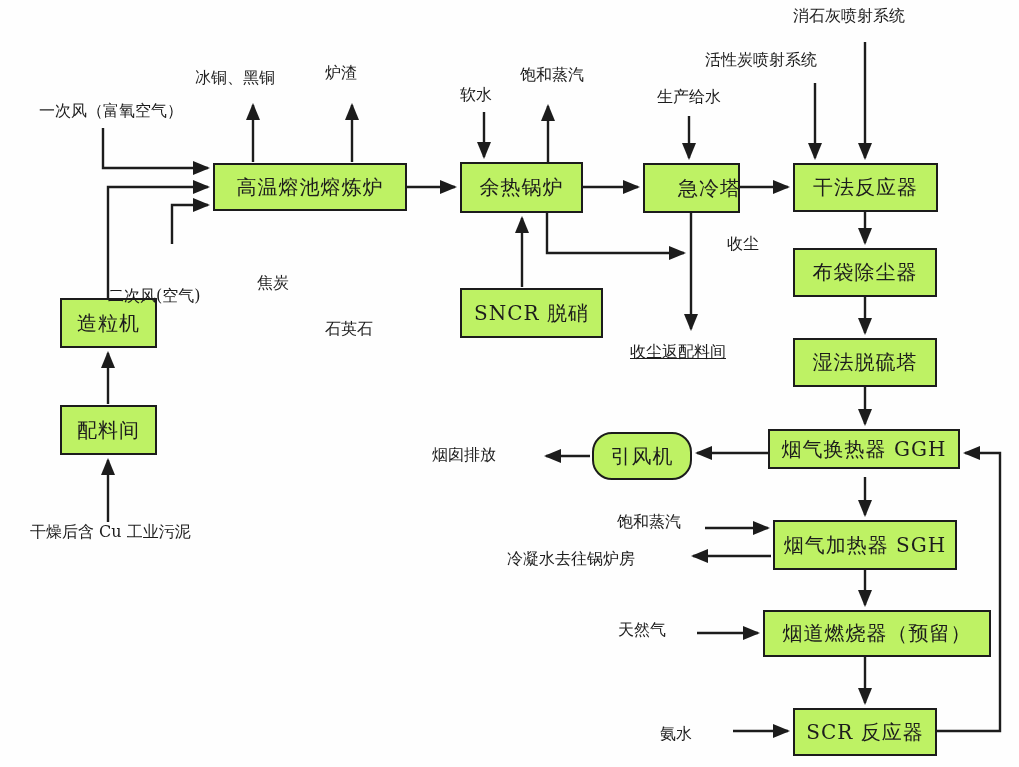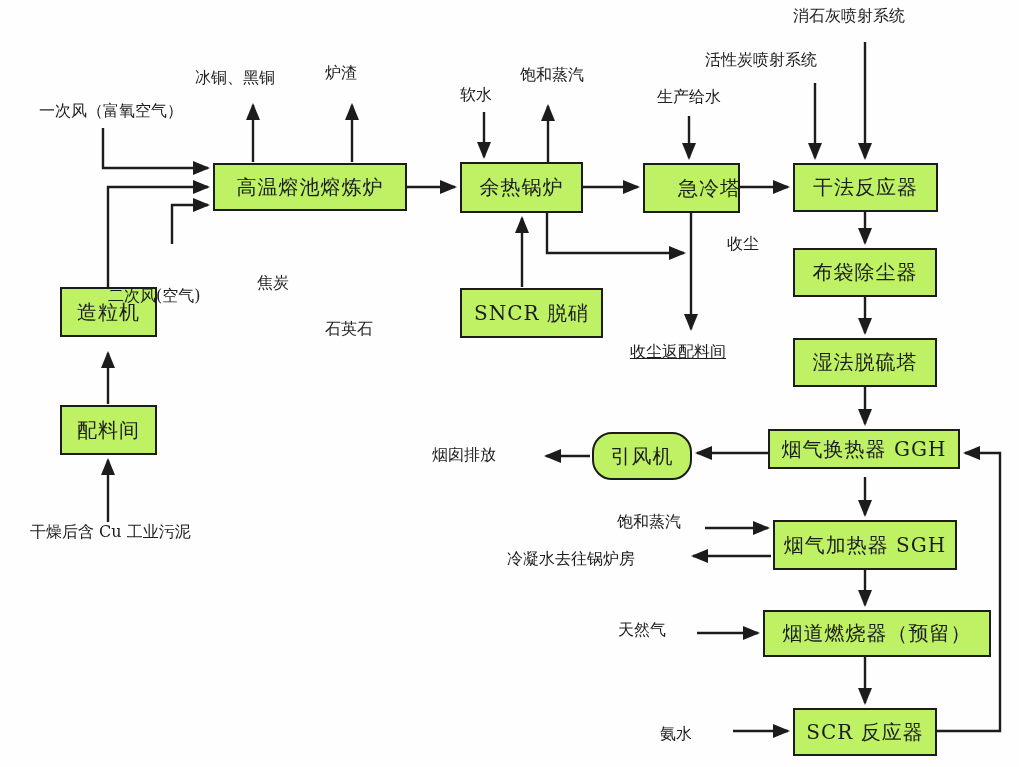--- a/index.html
+++ b/index.html
@@ -29,21 +29,21 @@
     line-height:1.05;
     white-space:nowrap;
     z-index:3;
   }
   
   #b-furnace   {left:213px;top:163px;width:194px;height:48px;}
   #b-boiler    {left:460px;top:162px;width:123px;height:51px;}
   #b-quench    {left:643px;top:163px;width:97px; height:50px;padding-left:36px;}
   #b-dry       {left:793px;top:163px;width:145px;height:49px;}
   #b-sncr      {left:460px;top:288px;width:143px;height:50px;}
-  #b-granulator{left:60px; top:287px;width:97px; height:50px;}
+  #b-granulator{left:60px; top:298px;width:97px; height:50px;}
   #b-batching  {left:60px; top:405px;width:97px; height:50px;}
   #b-baghouse  {left:793px;top:248px;width:144px;height:49px;}
   #b-wet       {left:793px;top:338px;width:144px;height:49px;}
   #b-ggh       {left:768px;top:429px;width:192px;height:40px;}
   #b-fan       {left:592px;top:432px;width:100px;height:48px;border-radius:20px;}
   #b-sgh       {left:773px;top:520px;width:184px;height:50px;}
   #b-burner    {left:763px;top:610px;width:228px;height:47px;}
   #b-scr       {left:793px;top:708px;width:144px;height:48px;}
   
   #l-primary-air   {left:13px; top:103px;margin-left:26px;}

